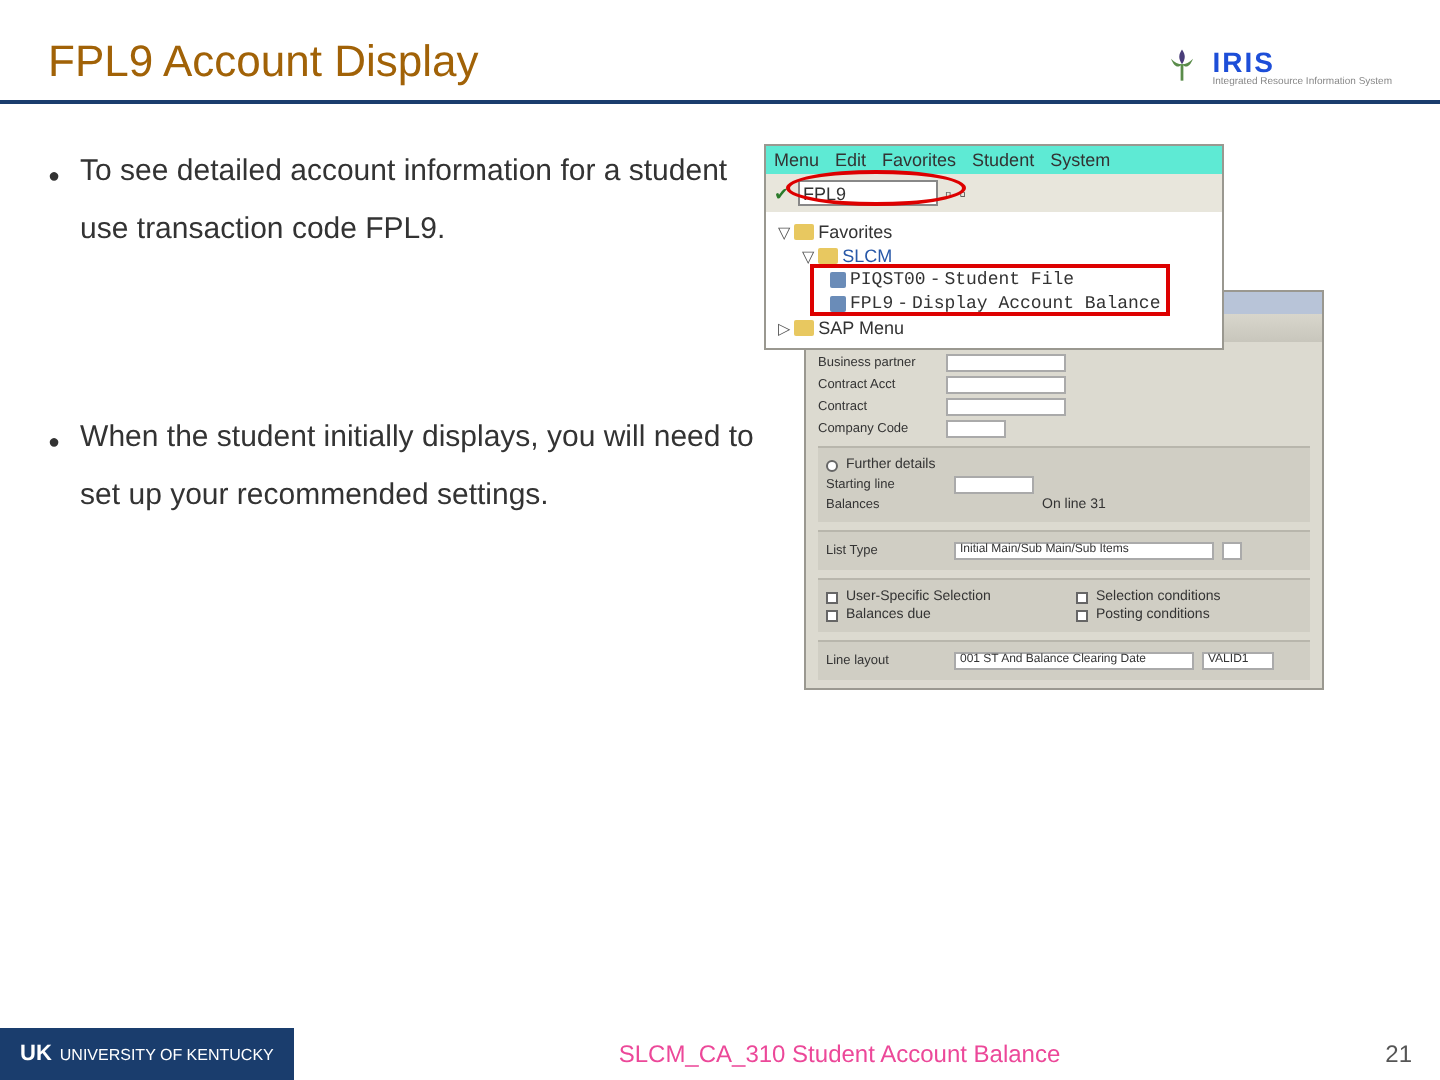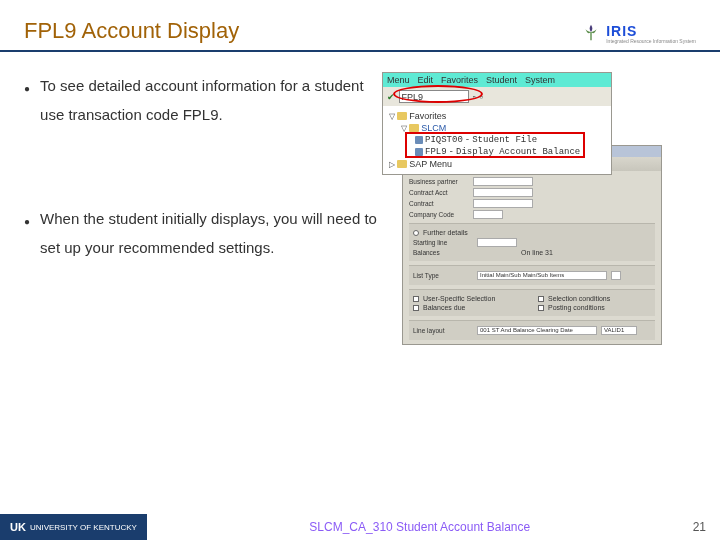--- a/index.html
+++ b/index.html
@@ -209,21 +209,21 @@
     height: 100%;
   }
   .uk-mark {
     font-weight: bold;
     font-size: 11px;
   }
   .footer-text {
     flex: 1;
     text-align: center;
     font-size: 12px;
-    color: #8b5cf6;
+    color: #ec4899;
   }
   .page-num {
     padding-right: 14px;
     font-size: 12px;
     color: #555;
   }
 </style>
 </head>
 <body>
 

